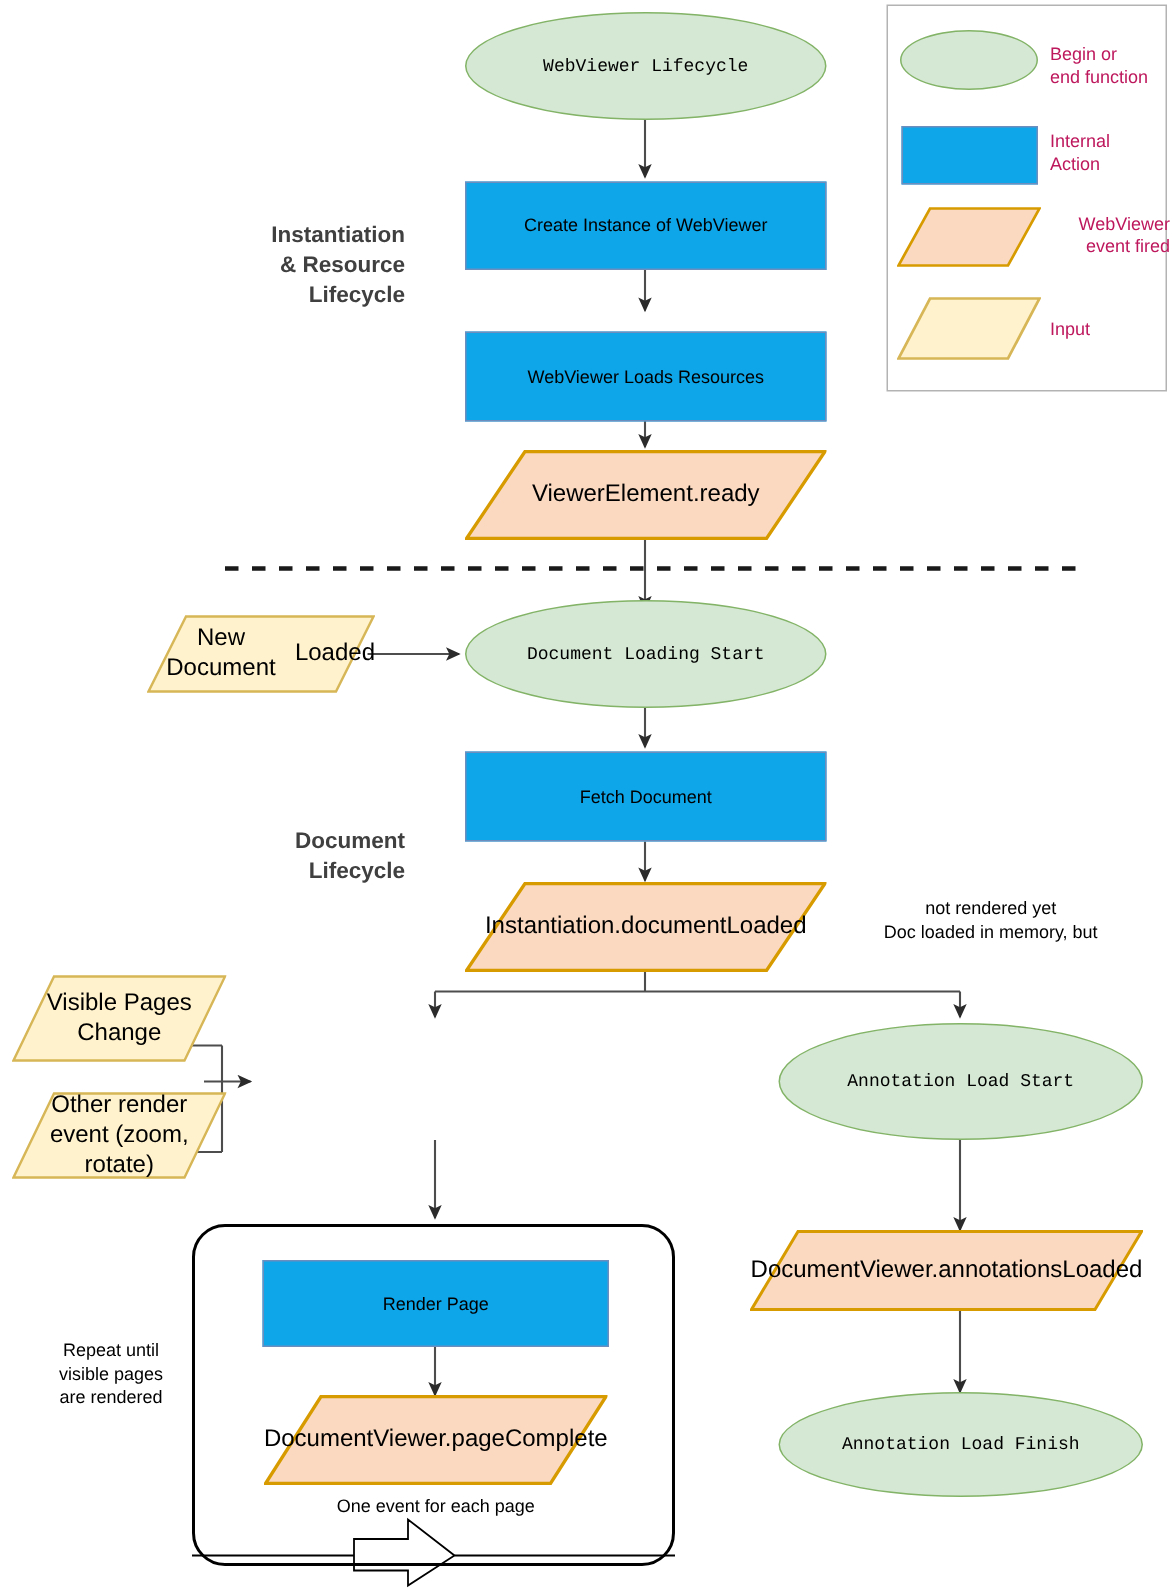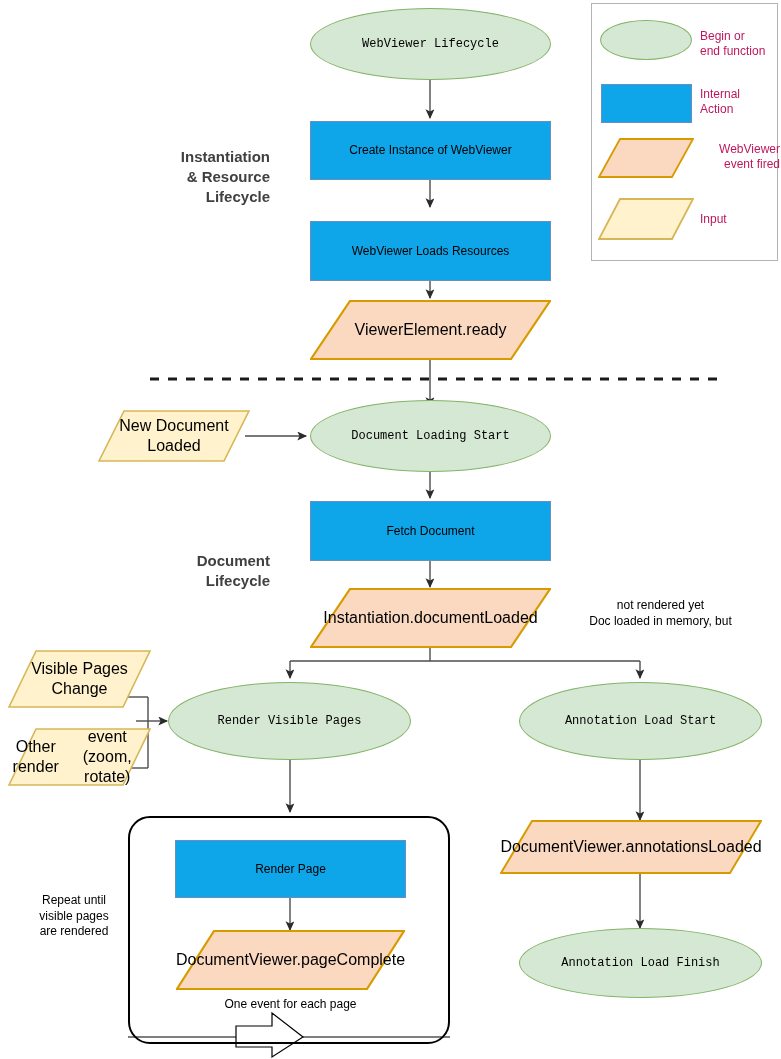--- a/index.html
+++ b/index.html
@@ -193,21 +193,21 @@
     <svg viewBox="0 0 241 60" preserveAspectRatio="none">
       <polygon points="40,1 240,1 201,59 1,59" fill="#fad9c0" stroke="#d79b00" stroke-width="2.2" vector-effect="non-scaling-stroke"></polygon>
     </svg>
     <div class="para-label">ViewerElement.ready</div>
   </div>
 
   <div class="para-wrap" style="left:98px; top:410px; width:152px; height:52px;">
     <svg viewBox="0 0 152 52" preserveAspectRatio="none">
       <polygon points="26,1 151,1 126,51 1,51" fill="#fff2cc" stroke="#d6b656" stroke-width="1.6" vector-effect="non-scaling-stroke"></polygon>
     </svg>
-    <div class="para-label" style="flex-direction:column;">
+    <div class="para-label" style="flex-direction:row;">
       <span>New Document</span>
       <span>Loaded</span>
     </div>
   </div>
 
   <div class="node ellipse" style="left:310px; top:400px; width:241px; height:72px;">
     <span>Document Loading Start</span>
   </div>
 
   <div class="node process" style="left:310px; top:501px; width:241px; height:60px;">
@@ -233,29 +233,26 @@
     <div class="para-label" style="flex-direction:column;">
       <span>Visible Pages</span>
       <span>Change</span>
     </div>
   </div>
 
   <div class="para-wrap" style="left:8px; top:728px; width:143px; height:58px;">
     <svg viewBox="0 0 143 58" preserveAspectRatio="none">
       <polygon points="28,1 142,1 115,57 1,57" fill="#fff2cc" stroke="#d6b656" stroke-width="1.6" vector-effect="non-scaling-stroke"></polygon>
     </svg>
-    <div class="para-label" style="flex-direction:row;">
+    <div class="para-label" style="flex-direction:column;">
       <span>Other render</span>
       <span>event (zoom, rotate)</span>
     </div>
   </div>
 
-  <div class="node ellipse" style="left:168px; top:682px; width:243px; height:78px;">
-    <span>Render Visible Pages</span>
-  </div>
 
   <div class="node ellipse" style="left:519px; top:682px; width:243px; height:78px;">
     <span>Annotation Load Start</span>
   </div>
 
   <div class="para-wrap" style="left:500px; top:820px; width:262px; height:54px;">
     <svg viewBox="0 0 262 54" preserveAspectRatio="none">
       <polygon points="32,1 261,1 230,53 1,53" fill="#fad9c0" stroke="#d79b00" stroke-width="2" vector-effect="non-scaling-stroke"></polygon>
     </svg>
     <div class="para-label">DocumentViewer.annotationsLoaded</div>

